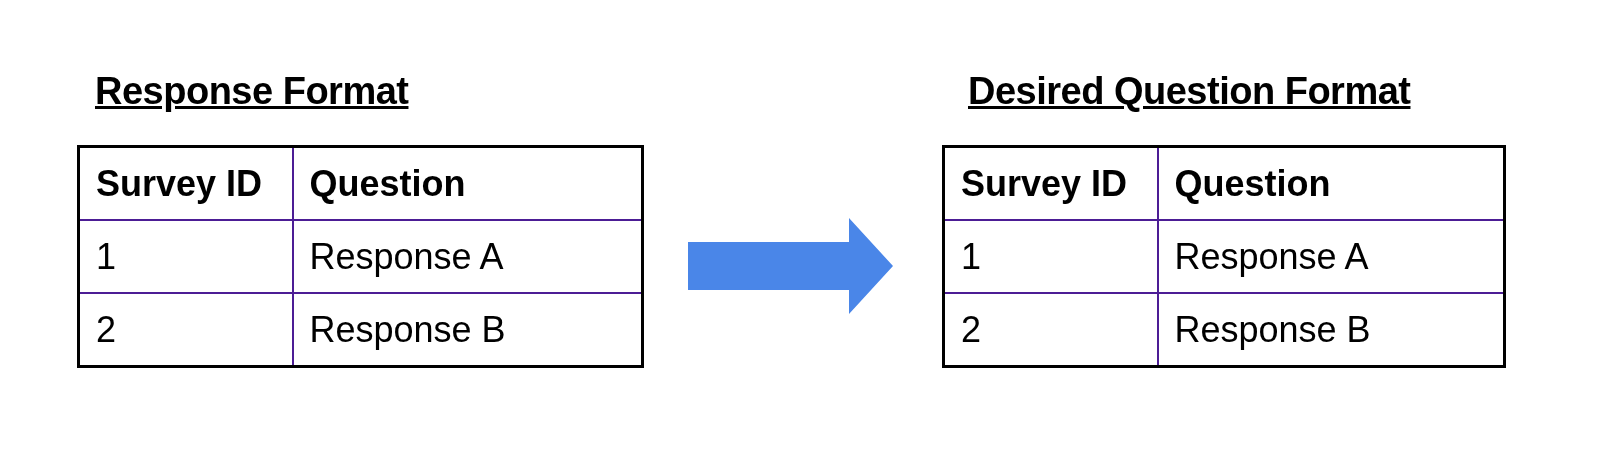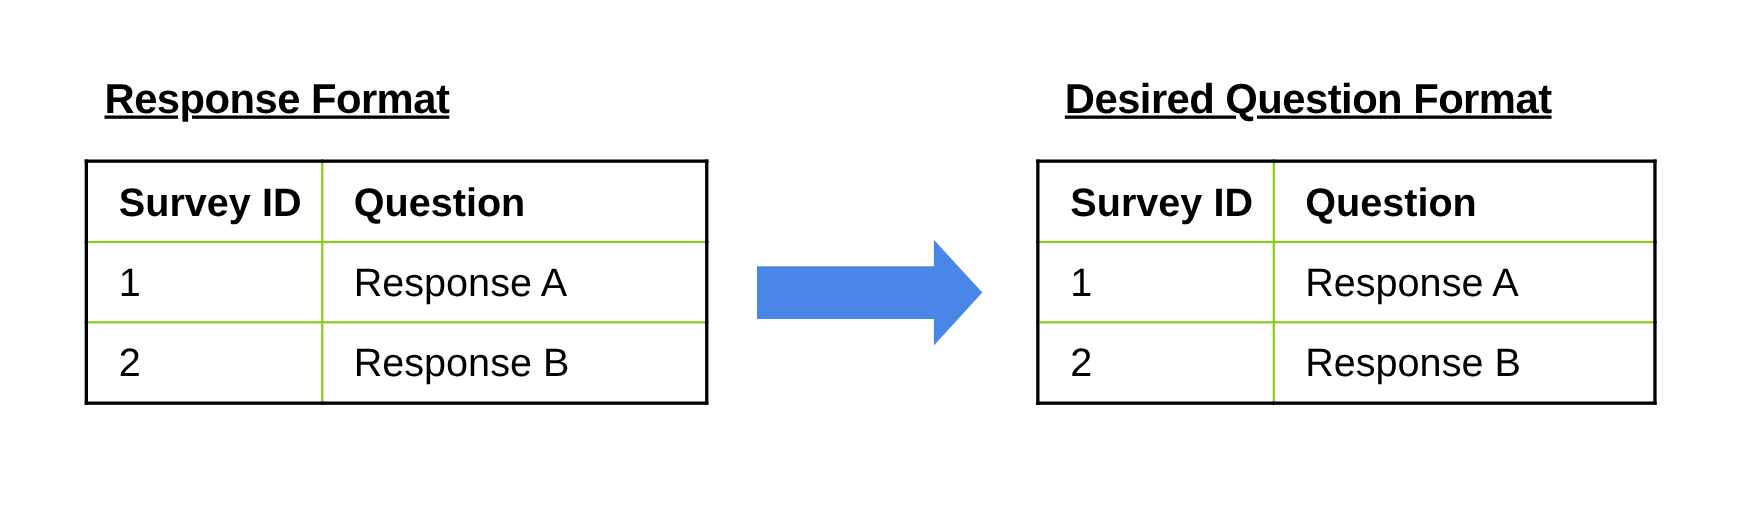--- a/index.html
+++ b/index.html
@@ -37,23 +37,23 @@
     border: 3px solid #000000;
     background: #ffffff;
   }
   #left-table  { left: 77px;  width: 567px; }
   #right-table { left: 942px; width: 564px; }
 
   table.data-table col.col-id { width: 214px; }
 
   table.data-table th,
   table.data-table td {
-    border: 2px solid #84cc16;
+    border: 2px solid #4c1d95;
     height: 71px;
-    padding: 0 28px;
+    padding: 0 16px;
     font-size: 36px;
     text-align: left;
     vertical-align: middle;
     white-space: nowrap;
     overflow: hidden;
     margin-top: 36px;
   }
   table.data-table th { font-weight: 700; }
   table.data-table td { font-weight: 400; }
 

